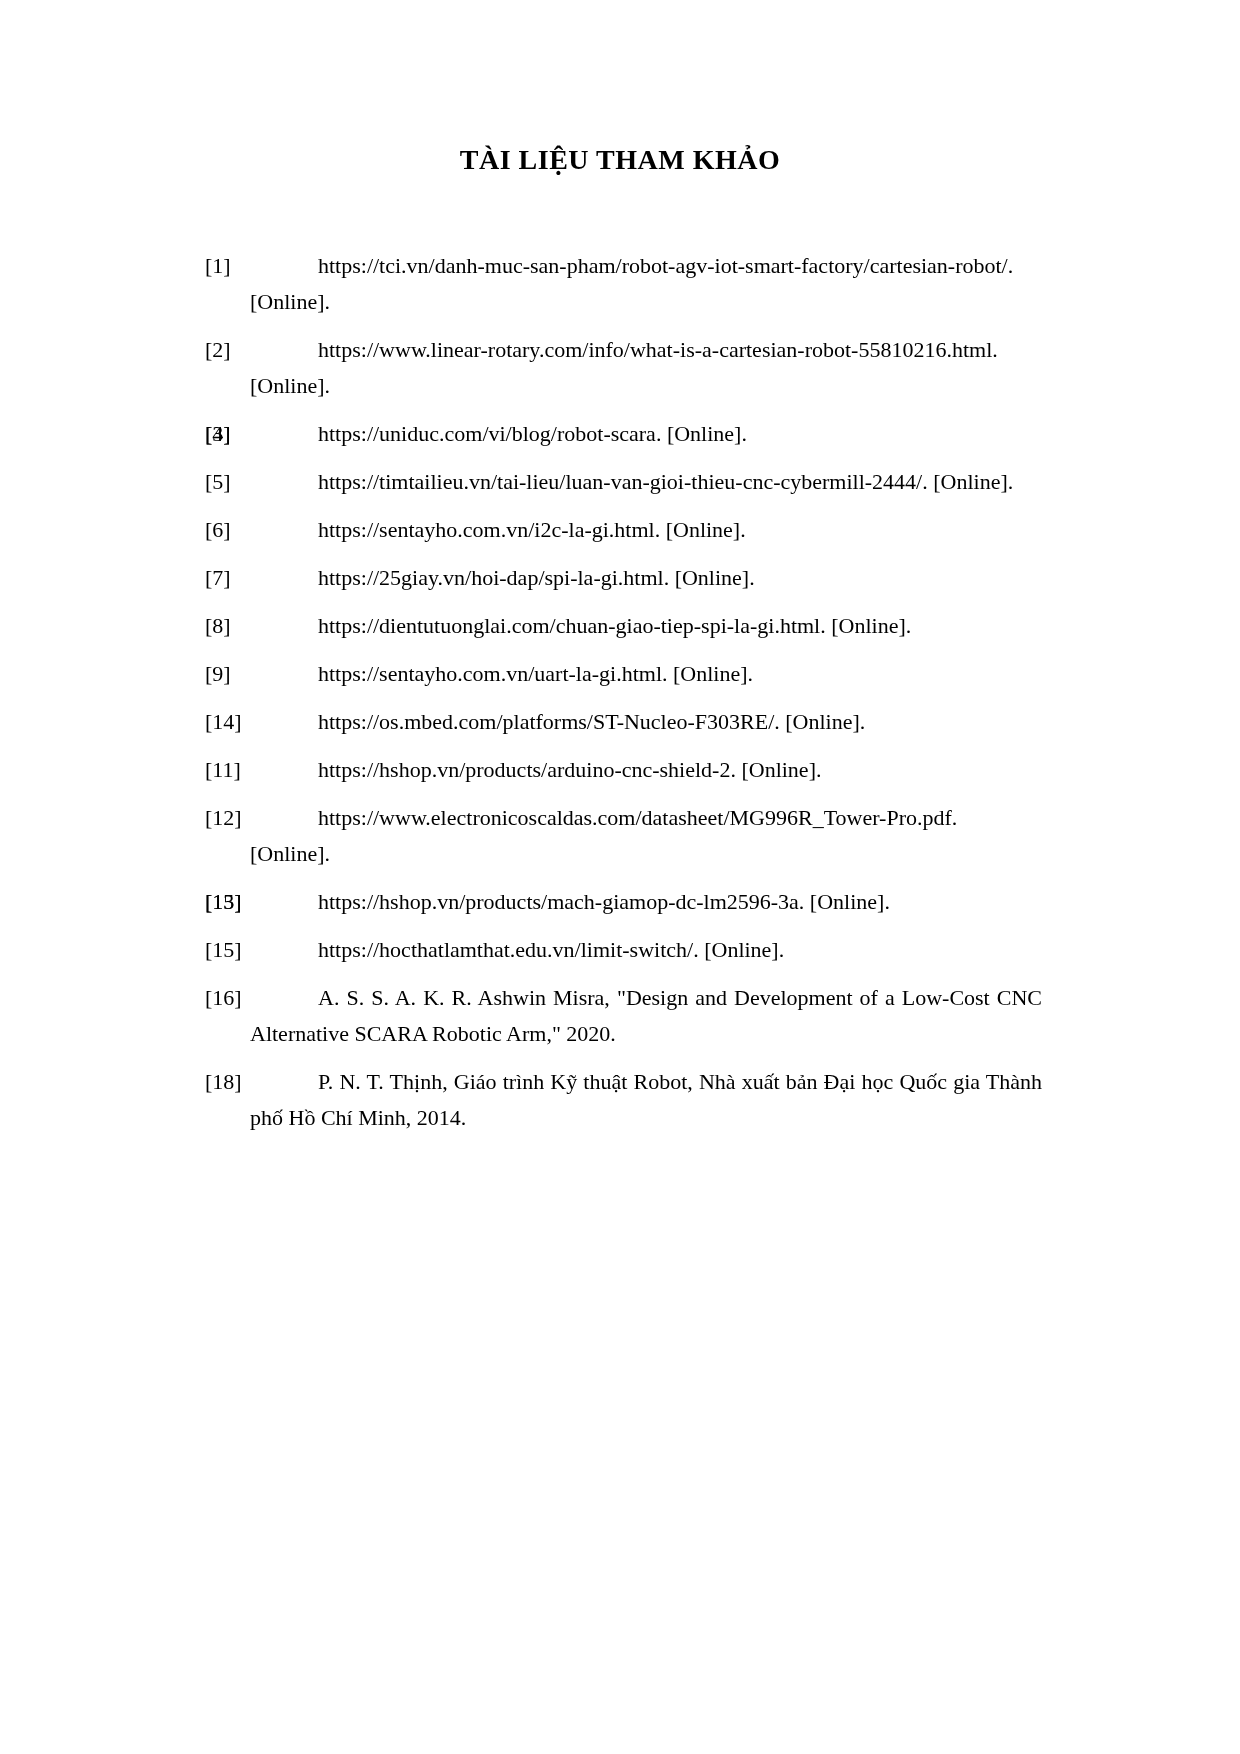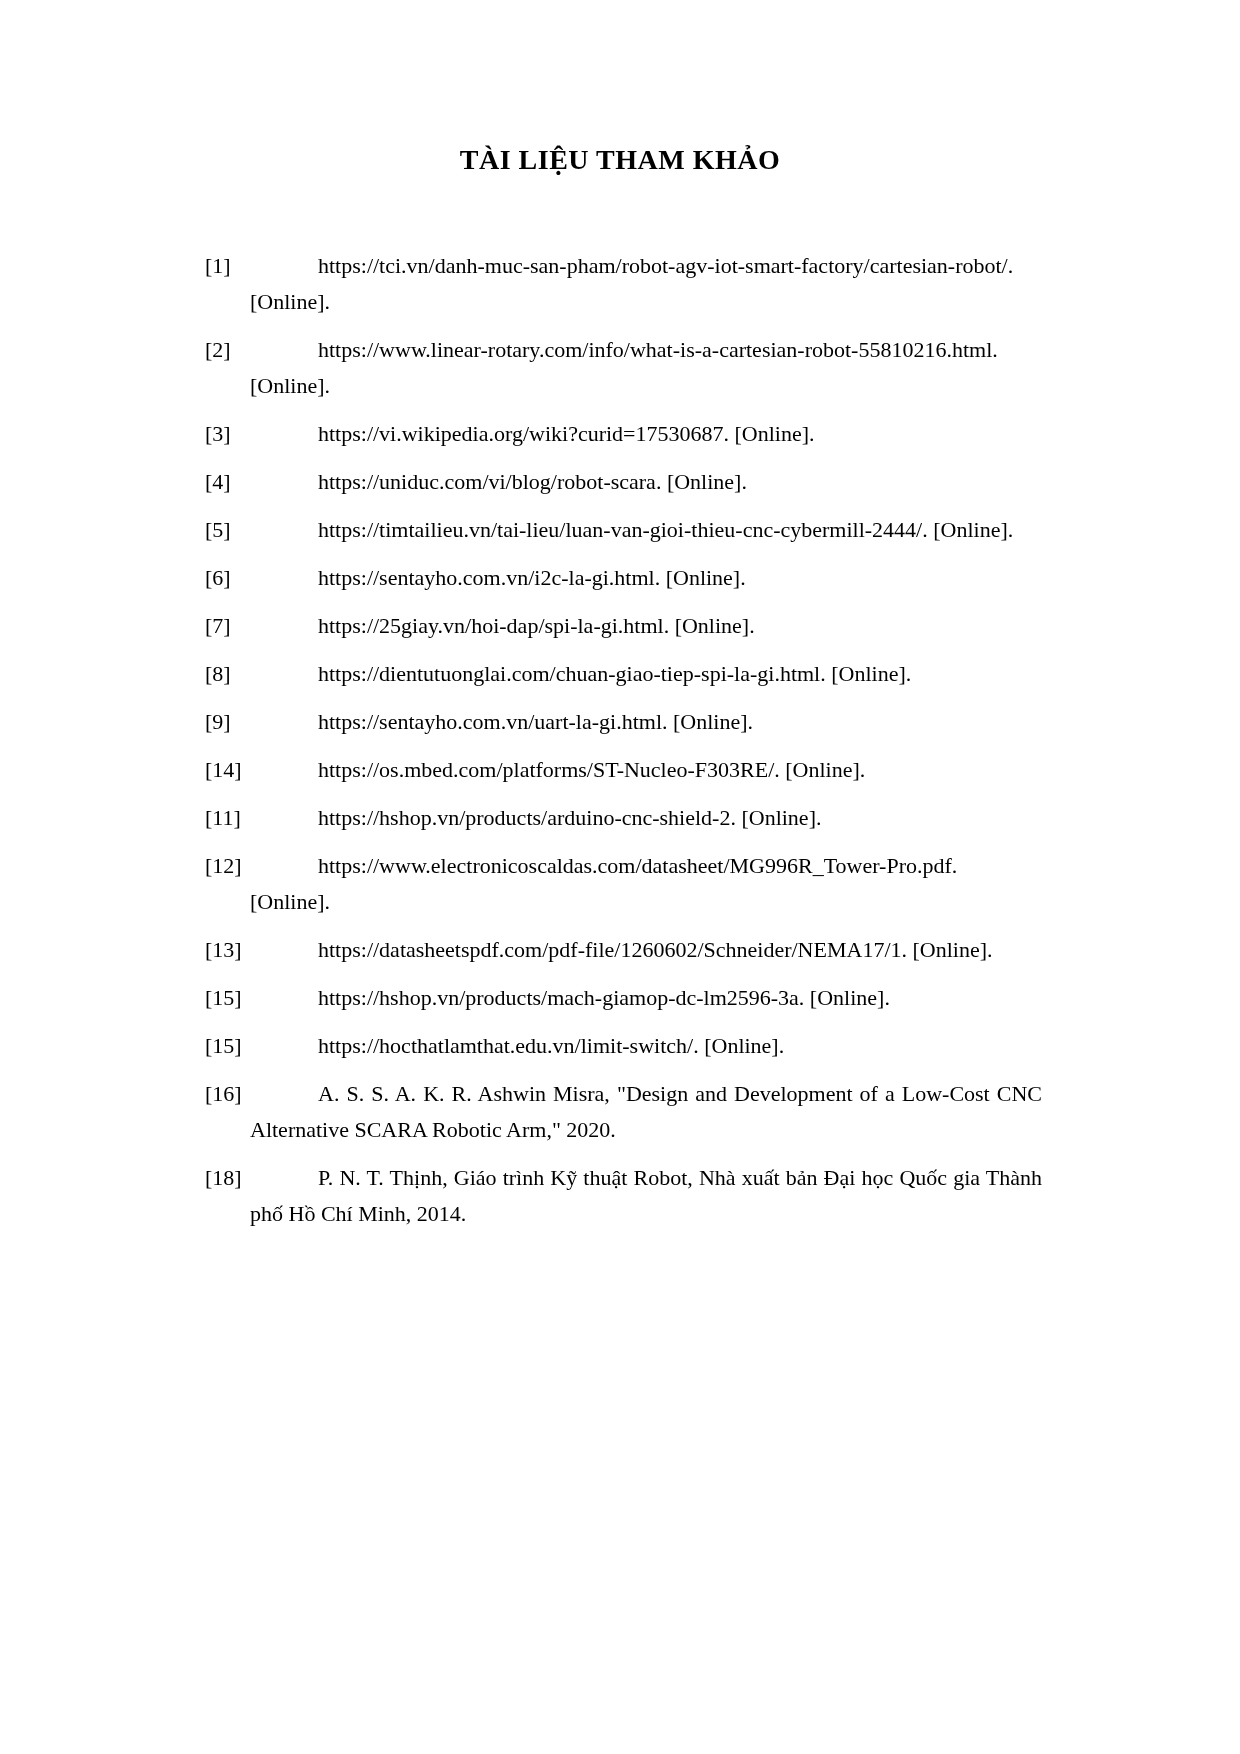--- a/index.html
+++ b/index.html
@@ -69,31 +69,31 @@
 </head>
 <body>
 
 <div class="page">
 
   <h1 class="doc-title">TÀI LIỆU THAM KHẢO</h1>
 
   <div class="refs">
       <div class="ref"><span class="ref-num">[1]</span><span>https://tci.vn/danh-muc-san-pham/robot-agv-iot-smart-factory/cartesian-robot/. [Online].</span></div>
       <div class="ref"><span class="ref-num">[2]</span><span>https://www.linear-rotary.com/info/what-is-a-cartesian-robot-55810216.html. [Online].</span></div>
-      <div class="ref"><span class="ref-num">[3]</span><span>https://vi.wikipedia.org/wiki?curid=17530687. [Online].</span></div>
+      <div class="ref"><span class="ref-num">[3]</span></div>
       <div class="ref"><span class="ref-num">[4]</span><span>https://uniduc.com/vi/blog/robot-scara. [Online].</span></div>
       <div class="ref"><span class="ref-num">[5]</span><span>https://timtailieu.vn/tai-lieu/luan-van-gioi-thieu-cnc-cybermill-2444/. [Online].</span></div>
       <div class="ref"><span class="ref-num">[6]</span><span>https://sentayho.com.vn/i2c-la-gi.html. [Online].</span></div>
       <div class="ref"><span class="ref-num">[7]</span><span>https://25giay.vn/hoi-dap/spi-la-gi.html. [Online].</span></div>
       <div class="ref"><span class="ref-num">[8]</span><span>https://dientutuonglai.com/chuan-giao-tiep-spi-la-gi.html. [Online].</span></div>
       <div class="ref"><span class="ref-num">[9]</span><span>https://sentayho.com.vn/uart-la-gi.html. [Online].</span></div>
       <div class="ref"><span class="ref-num">[14]</span><span>https://os.mbed.com/platforms/ST-Nucleo-F303RE/. [Online].</span></div>
       <div class="ref"><span class="ref-num">[11]</span><span>https://hshop.vn/products/arduino-cnc-shield-2. [Online].</span></div>
       <div class="ref"><span class="ref-num">[12]</span><span>https://www.electronicoscaldas.com/datasheet/MG996R_Tower-Pro.pdf. [Online].</span></div>
-      <div class="ref"><span class="ref-num">[13]</span><span>https://datasheetspdf.com/pdf-file/1260602/Schneider/NEMA17/1. [Online].</span></div>
+      <div class="ref"><span class="ref-num">[13]</span></div>
       <div class="ref"><span class="ref-num">[15]</span><span>https://hshop.vn/products/mach-giamop-dc-lm2596-3a. [Online].</span></div>
       <div class="ref"><span class="ref-num">[15]</span><span>https://hocthatlamthat.edu.vn/limit-switch/. [Online].</span></div>
       <div class="ref"><span class="ref-num">[16]</span><span>A. S. S. A. K. R. Ashwin Misra, "Design and Development of a Low-Cost CNC Alternative SCARA Robotic Arm," 2020.</span></div>
       <div class="ref"><span class="ref-num">[18]</span><span>P. N. T. Thịnh, Giáo trình Kỹ thuật Robot, Nhà xuất bản Đại học Quốc gia Thành phố Hồ Chí Minh, 2014.</span></div>
     </div>
 
   <div class="footer-line"></div>
 
   <div class="footer-text">Trang 95</div>
 

